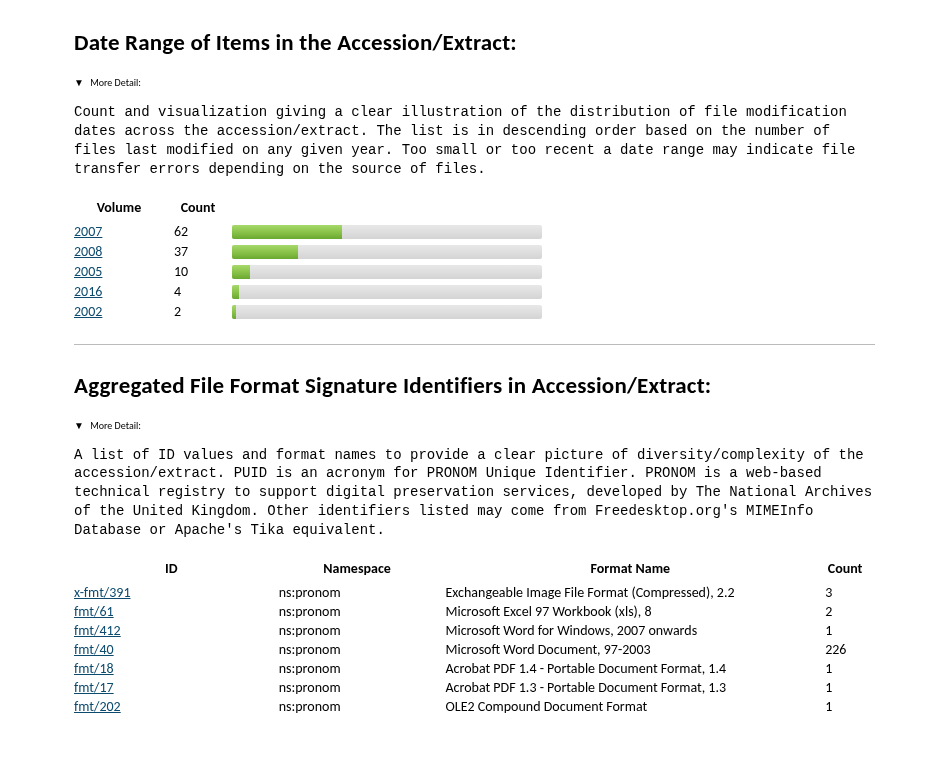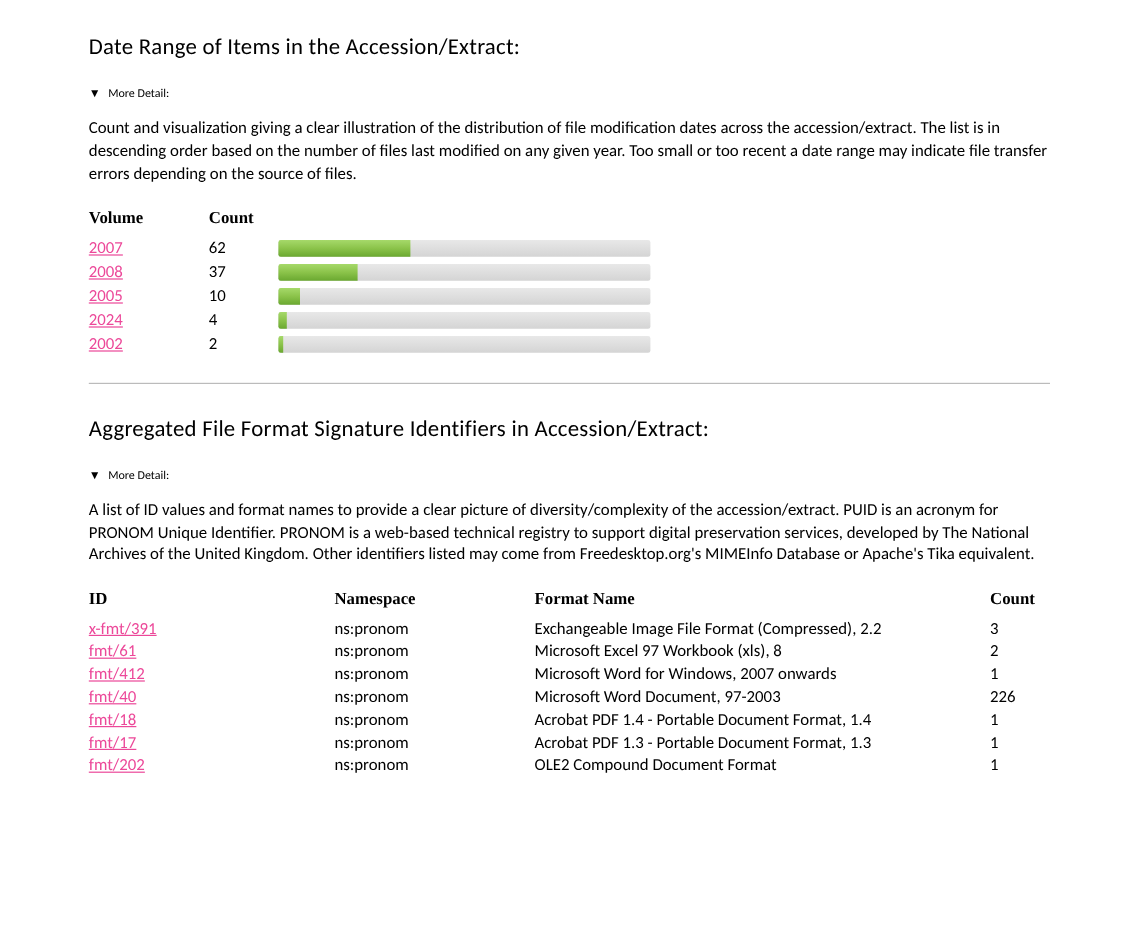--- a/index.html
+++ b/index.html
@@ -4,56 +4,56 @@
 <style>
   body {
     font-family: Calibri, "Segoe UI", Arial, sans-serif;
     font-size: 14px;
     color: #000;
     margin: 0;
     padding: 28px 74px;
     background: #fff;
   }
   h2 {
-    font-size: 19px;
-    font-weight: normal;
+    font-size: 23px;
+    font-weight: bold;
     margin: 0 0 20px 0;
     letter-spacing: 0.2px;
   }
   .more-detail {
     font-size: 10px;
     margin-bottom: 14px;
     cursor: pointer;
   }
   .more-detail .tri {
     display: inline-block;
     margin-right: 4px;
   }
   .desc {
     font-size: 14px;
     line-height: 1.35;
     margin-bottom: 18px;
+    font-family: Liberation Mono, monospace;
   }
   table {
     border-collapse: collapse;
   }
   th {
-    text-align: left;
+    text-align: center;
     font-weight: bold;
     font-size: 14px;
     padding: 2px 10px 6px 0;
-    font-family: Liberation Serif, serif;
   }
   td {
     font-size: 14px;
     padding: 1px 10px 1px 0;
     vertical-align: middle;
   }
   a.link {
-    color: #ec4899;
+    color: #0c4a6e;
     text-decoration: underline;
   }
   .bar-cell {
     width: 320px;
   }
   .bar-track {
     width: 310px;
     height: 14px;
     background: linear-gradient(to bottom, #e8e8e8, #d4d4d4);
     border-radius: 2px;
@@ -119,21 +119,21 @@
       <tr>
         <td><a class="link" href="#">2005</a></td>
         <td>10</td>
         <td class="bar-cell">
           <div class="bar-track">
             <div class="bar-fill" style="width: 5.74713%;"></div>
           </div>
         </td>
       </tr>
       <tr>
-        <td><a class="link" href="#">2024</a></td>
+        <td><a class="link" href="#">2016</a></td>
         <td>4</td>
         <td class="bar-cell">
           <div class="bar-track">
             <div class="bar-fill" style="width: 2.29885%;"></div>
           </div>
         </td>
       </tr>
       <tr>
         <td><a class="link" href="#">2002</a></td>
         <td>2</td>

